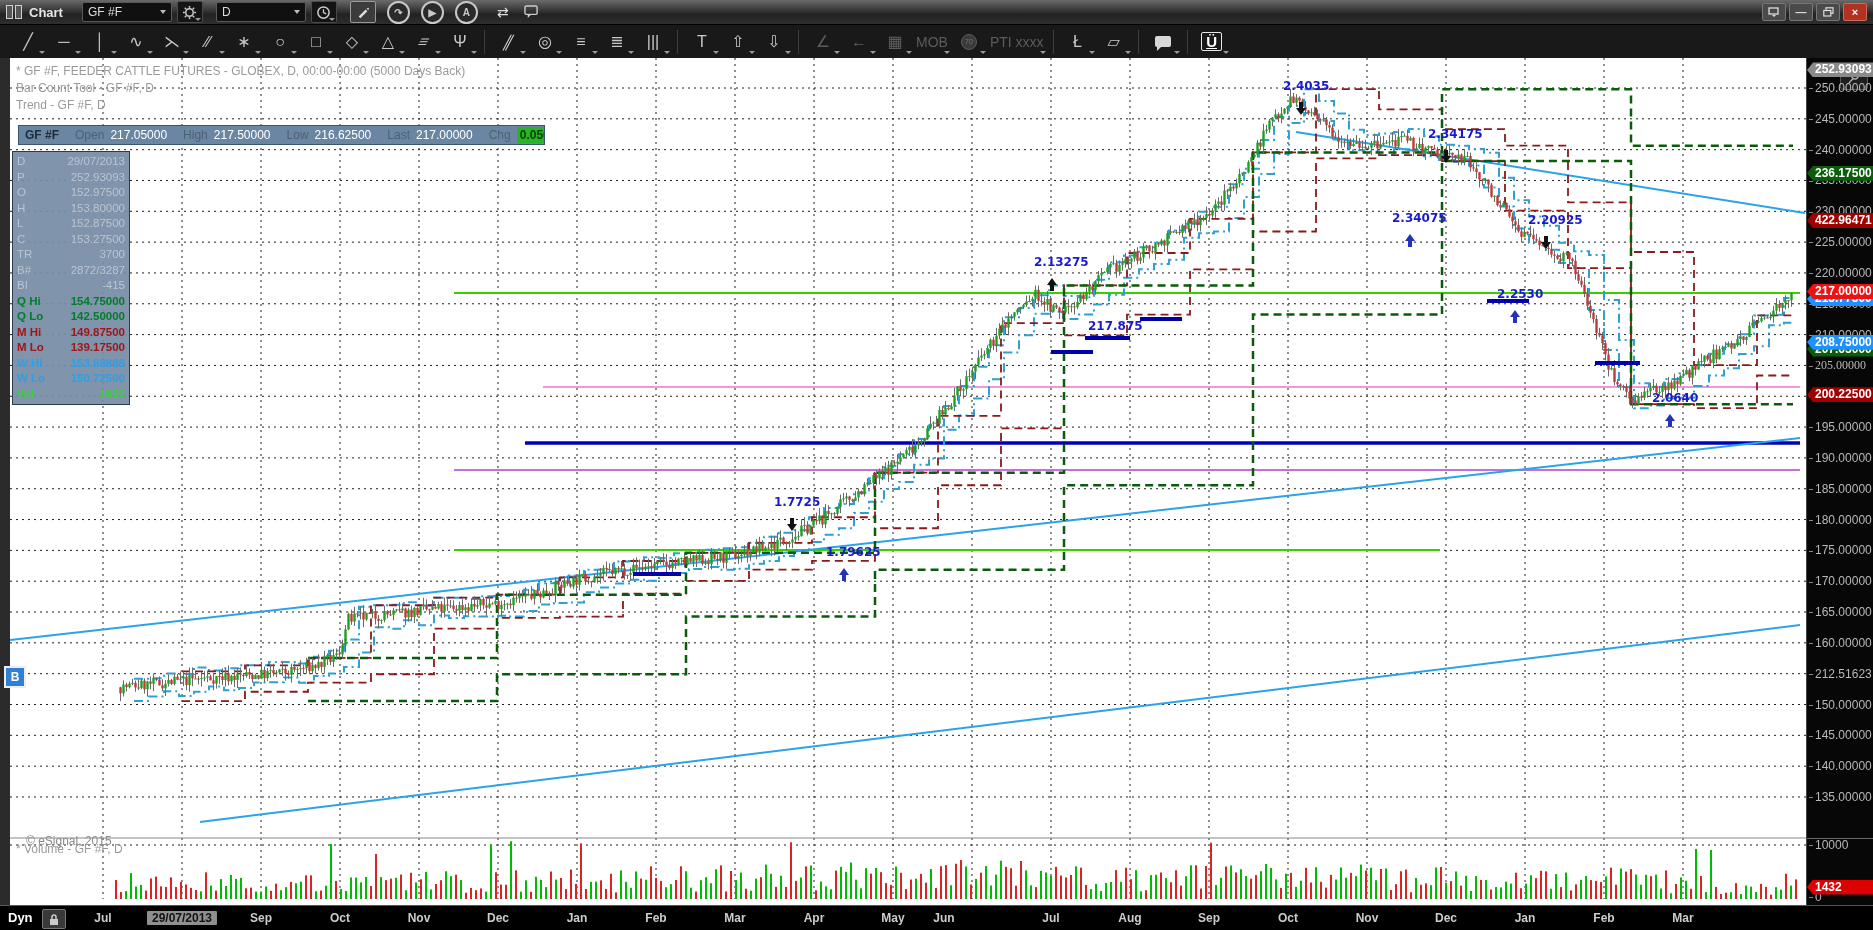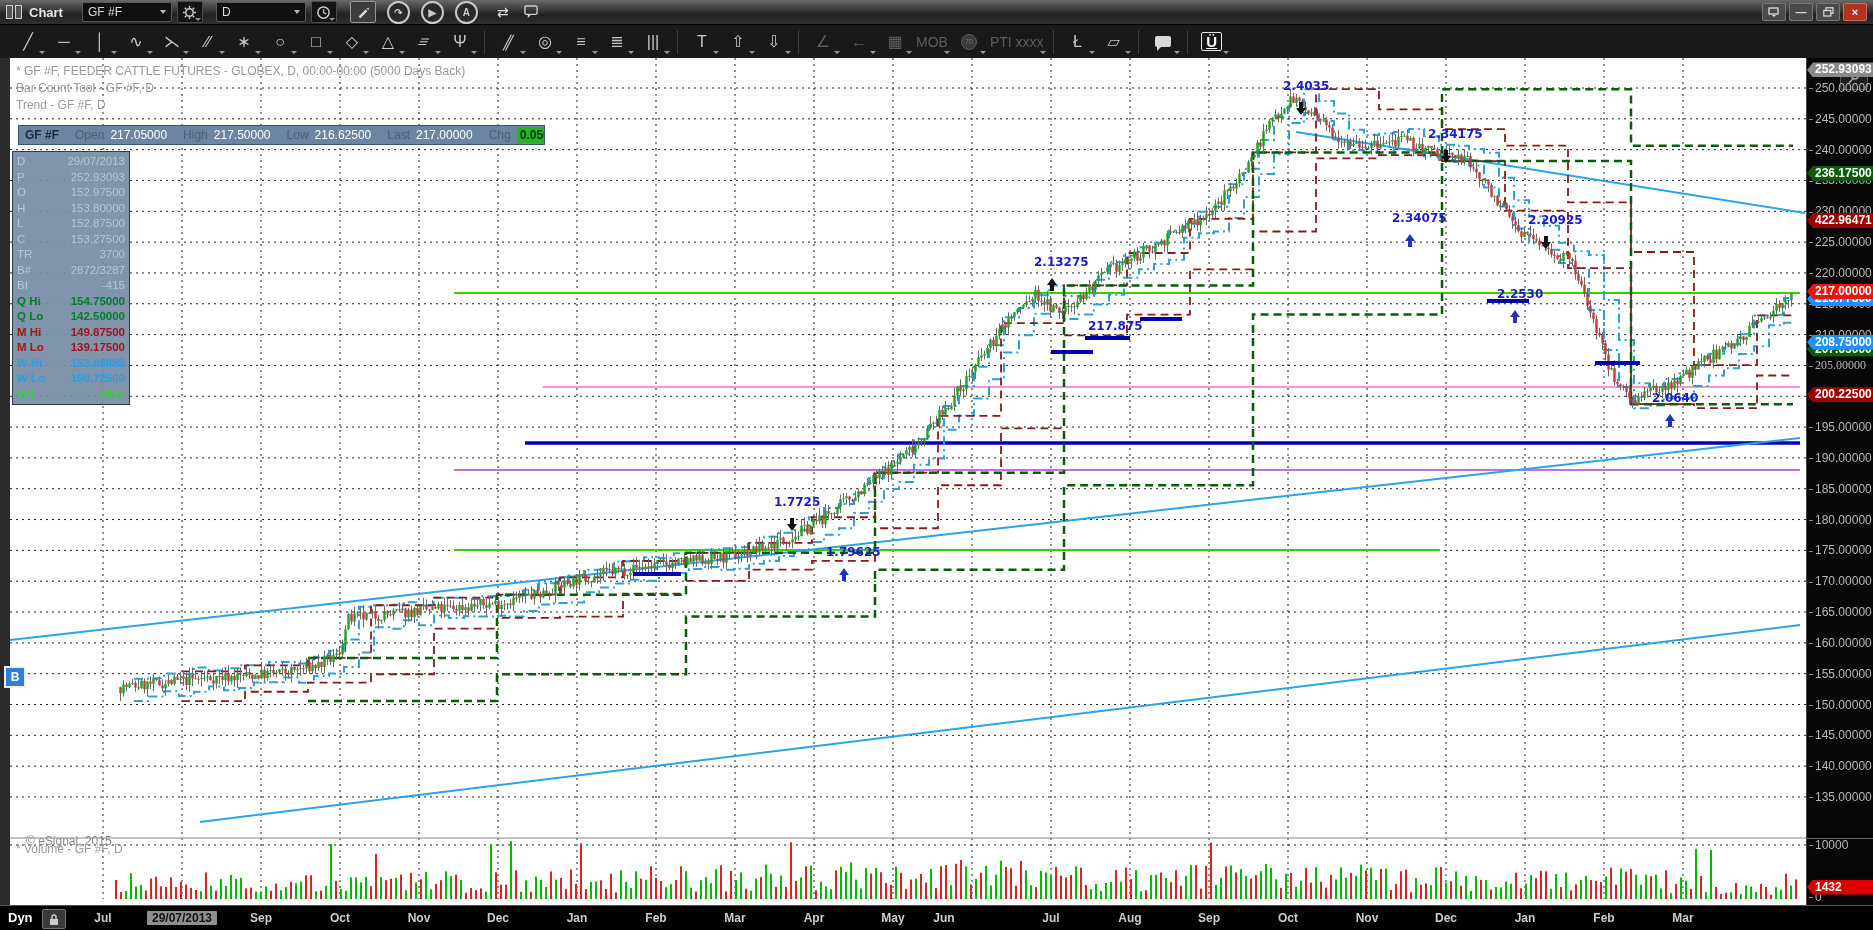--- a/index.html
+++ b/index.html
@@ -1936,21 +1936,21 @@
       <div class="tick" style="top: 300.425px; font-family: Liberation Serif, serif;">205.00000</div>
       <div class="tick" style="top: 331.25px;">200.00000</div>
       <div class="tick" style="top: 362.075px;">195.00000</div>
       <div class="tick" style="top: 392.9px;">190.00000</div>
       <div class="tick" style="top: 423.725px;">185.00000</div>
       <div class="tick" style="top: 454.55px;">180.00000</div>
       <div class="tick" style="top: 485.375px;">175.00000</div>
       <div class="tick" style="top: 516.2px;">170.00000</div>
       <div class="tick" style="top: 547.025px;">165.00000</div>
       <div class="tick" style="top: 577.85px;">160.00000</div>
-      <div class="tick" style="top: 608.675px;">155.00000</div>
+      <div class="tick" style="top: 608.675px;">212.51623</div>
       <div class="tick" style="top: 639.5px;">150.00000</div>
       <div class="tick" style="top: 670.325px;">145.00000</div>
       <div class="tick" style="top: 701.15px; text-align: center;">140.00000</div>
       <div class="tick" style="top: 731.975px;">135.00000</div>
       <div class="badge" style="top: 4.43082px; background: rgb(138, 138, 138);">252.93093</div>
       <div class="badge" style="top: 107.731px; background: rgb(11, 93, 11);">236.17500</div>
       <div class="badge" style="top: 155.048px; background: rgb(160, 0, 0);">422.96471</div>
       <div class="badge" style="top: 233.497px; background: rgb(30, 144, 255);">215.77500</div>
       <div class="badge" style="top: 225.945px; background: rgb(238, 17, 17);">217.00000</div>
       <div class="badge" style="top: 283.588px; background: rgb(11, 93, 11);">207.65000</div>

